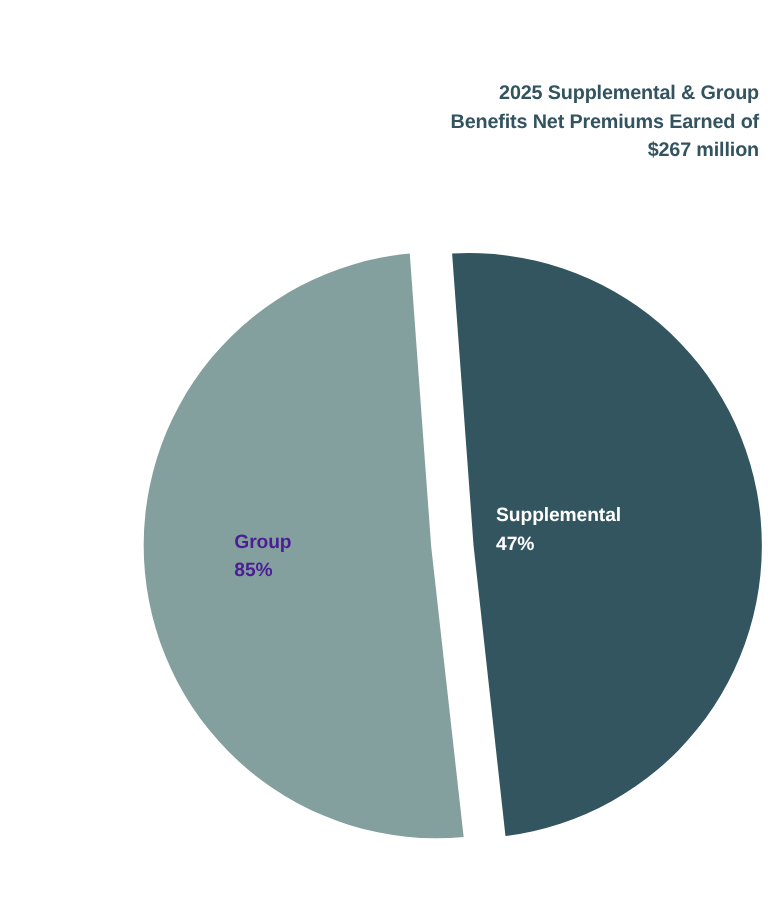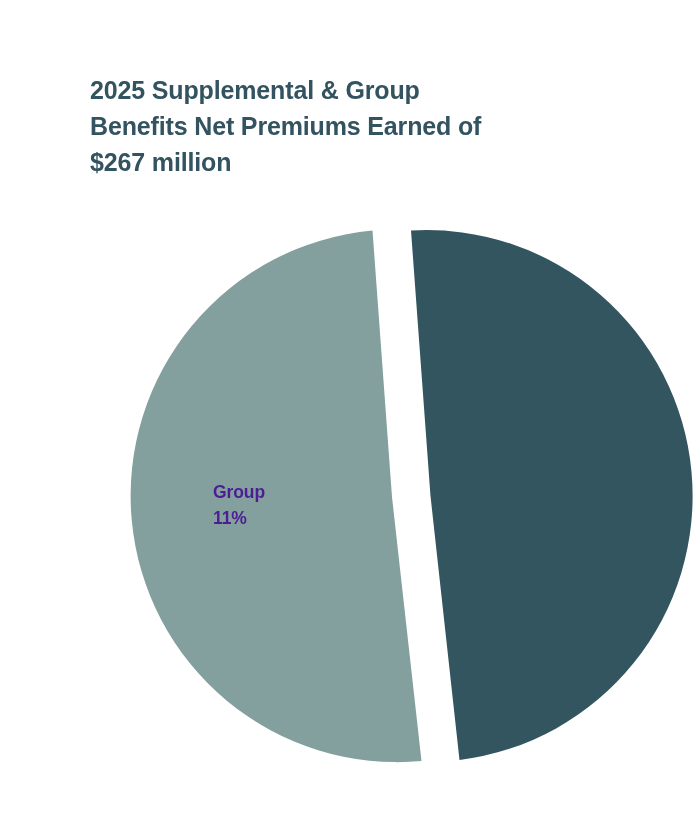--- a/index.html
+++ b/index.html
@@ -24,22 +24,22 @@
     width: 700px;
     height: 826px;
   }
 
   
   #chart-title {
     position: absolute;
     left: 50px;
     top: 56px;
     width: 600px;
-    text-align: left;
-    font-size: 25px;
+    text-align: right;
+    font-size: 18px;
     font-weight: bold;
     line-height: 1.44;
     letter-spacing: -0.15px;
     color: #32535f;
     white-space: pre-line;
   }
 
   
   #pie-area {
     position: absolute;
@@ -88,20 +88,24 @@
                A 266 266 0 1 0 381.5 745.0
                L 352.0 481.0
                Z" fill="#83a09e" stroke="none"></path>
 
       <path id="slice-supplemental" d="M 371.0 214.5
                A 266 266 0 0 1 419.5 744.0
                L 390.5 480.0
                Z" fill="#32555f" stroke="none"></path>
     </svg>
 
+    <div class="slice-label" id="label-supplemental" style="color: rgb(255, 255, 255);">
+      <span class="label-name">Supplemental</span>
+      <span class="label-value">47%</span>
+    </div>
 
     <div class="slice-label" id="label-group" style="color: #4c1d95;">
       <span class="label-name">Group</span>
-      <span class="label-value">11%</span>
+      <span class="label-value">85%</span>
     </div>
 
   </div>
 </figure>
 
 </body></html>

